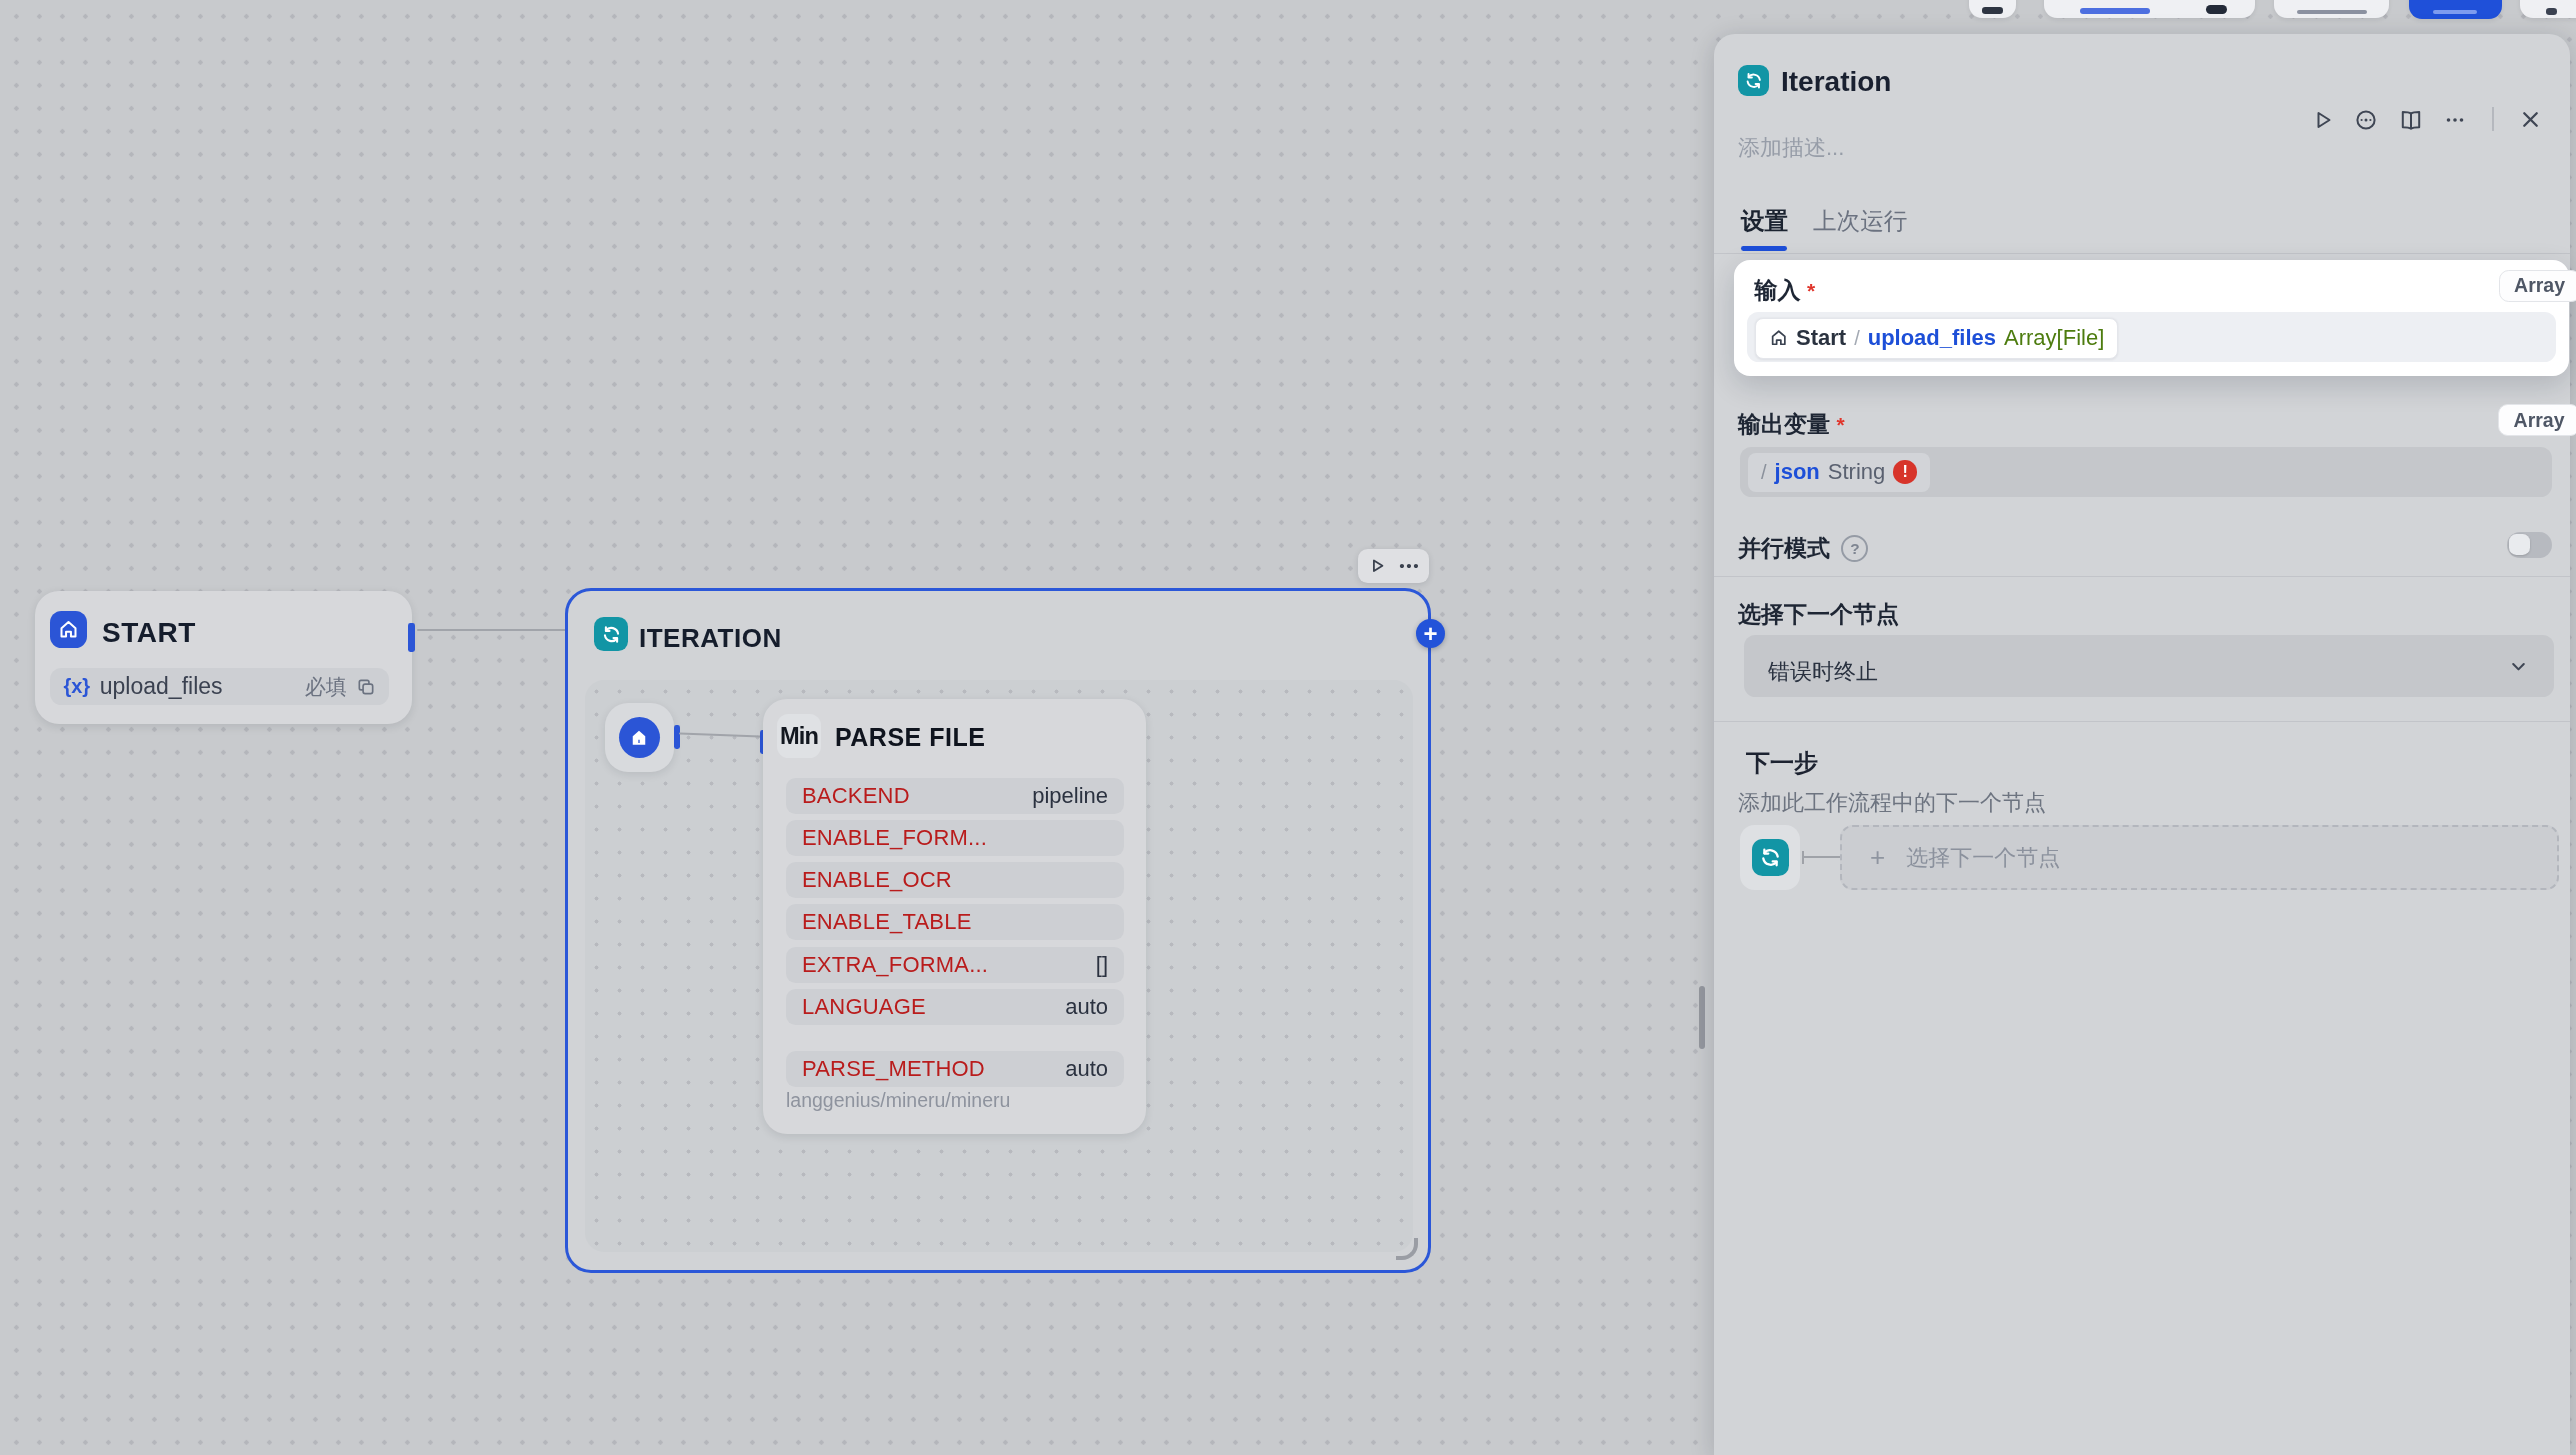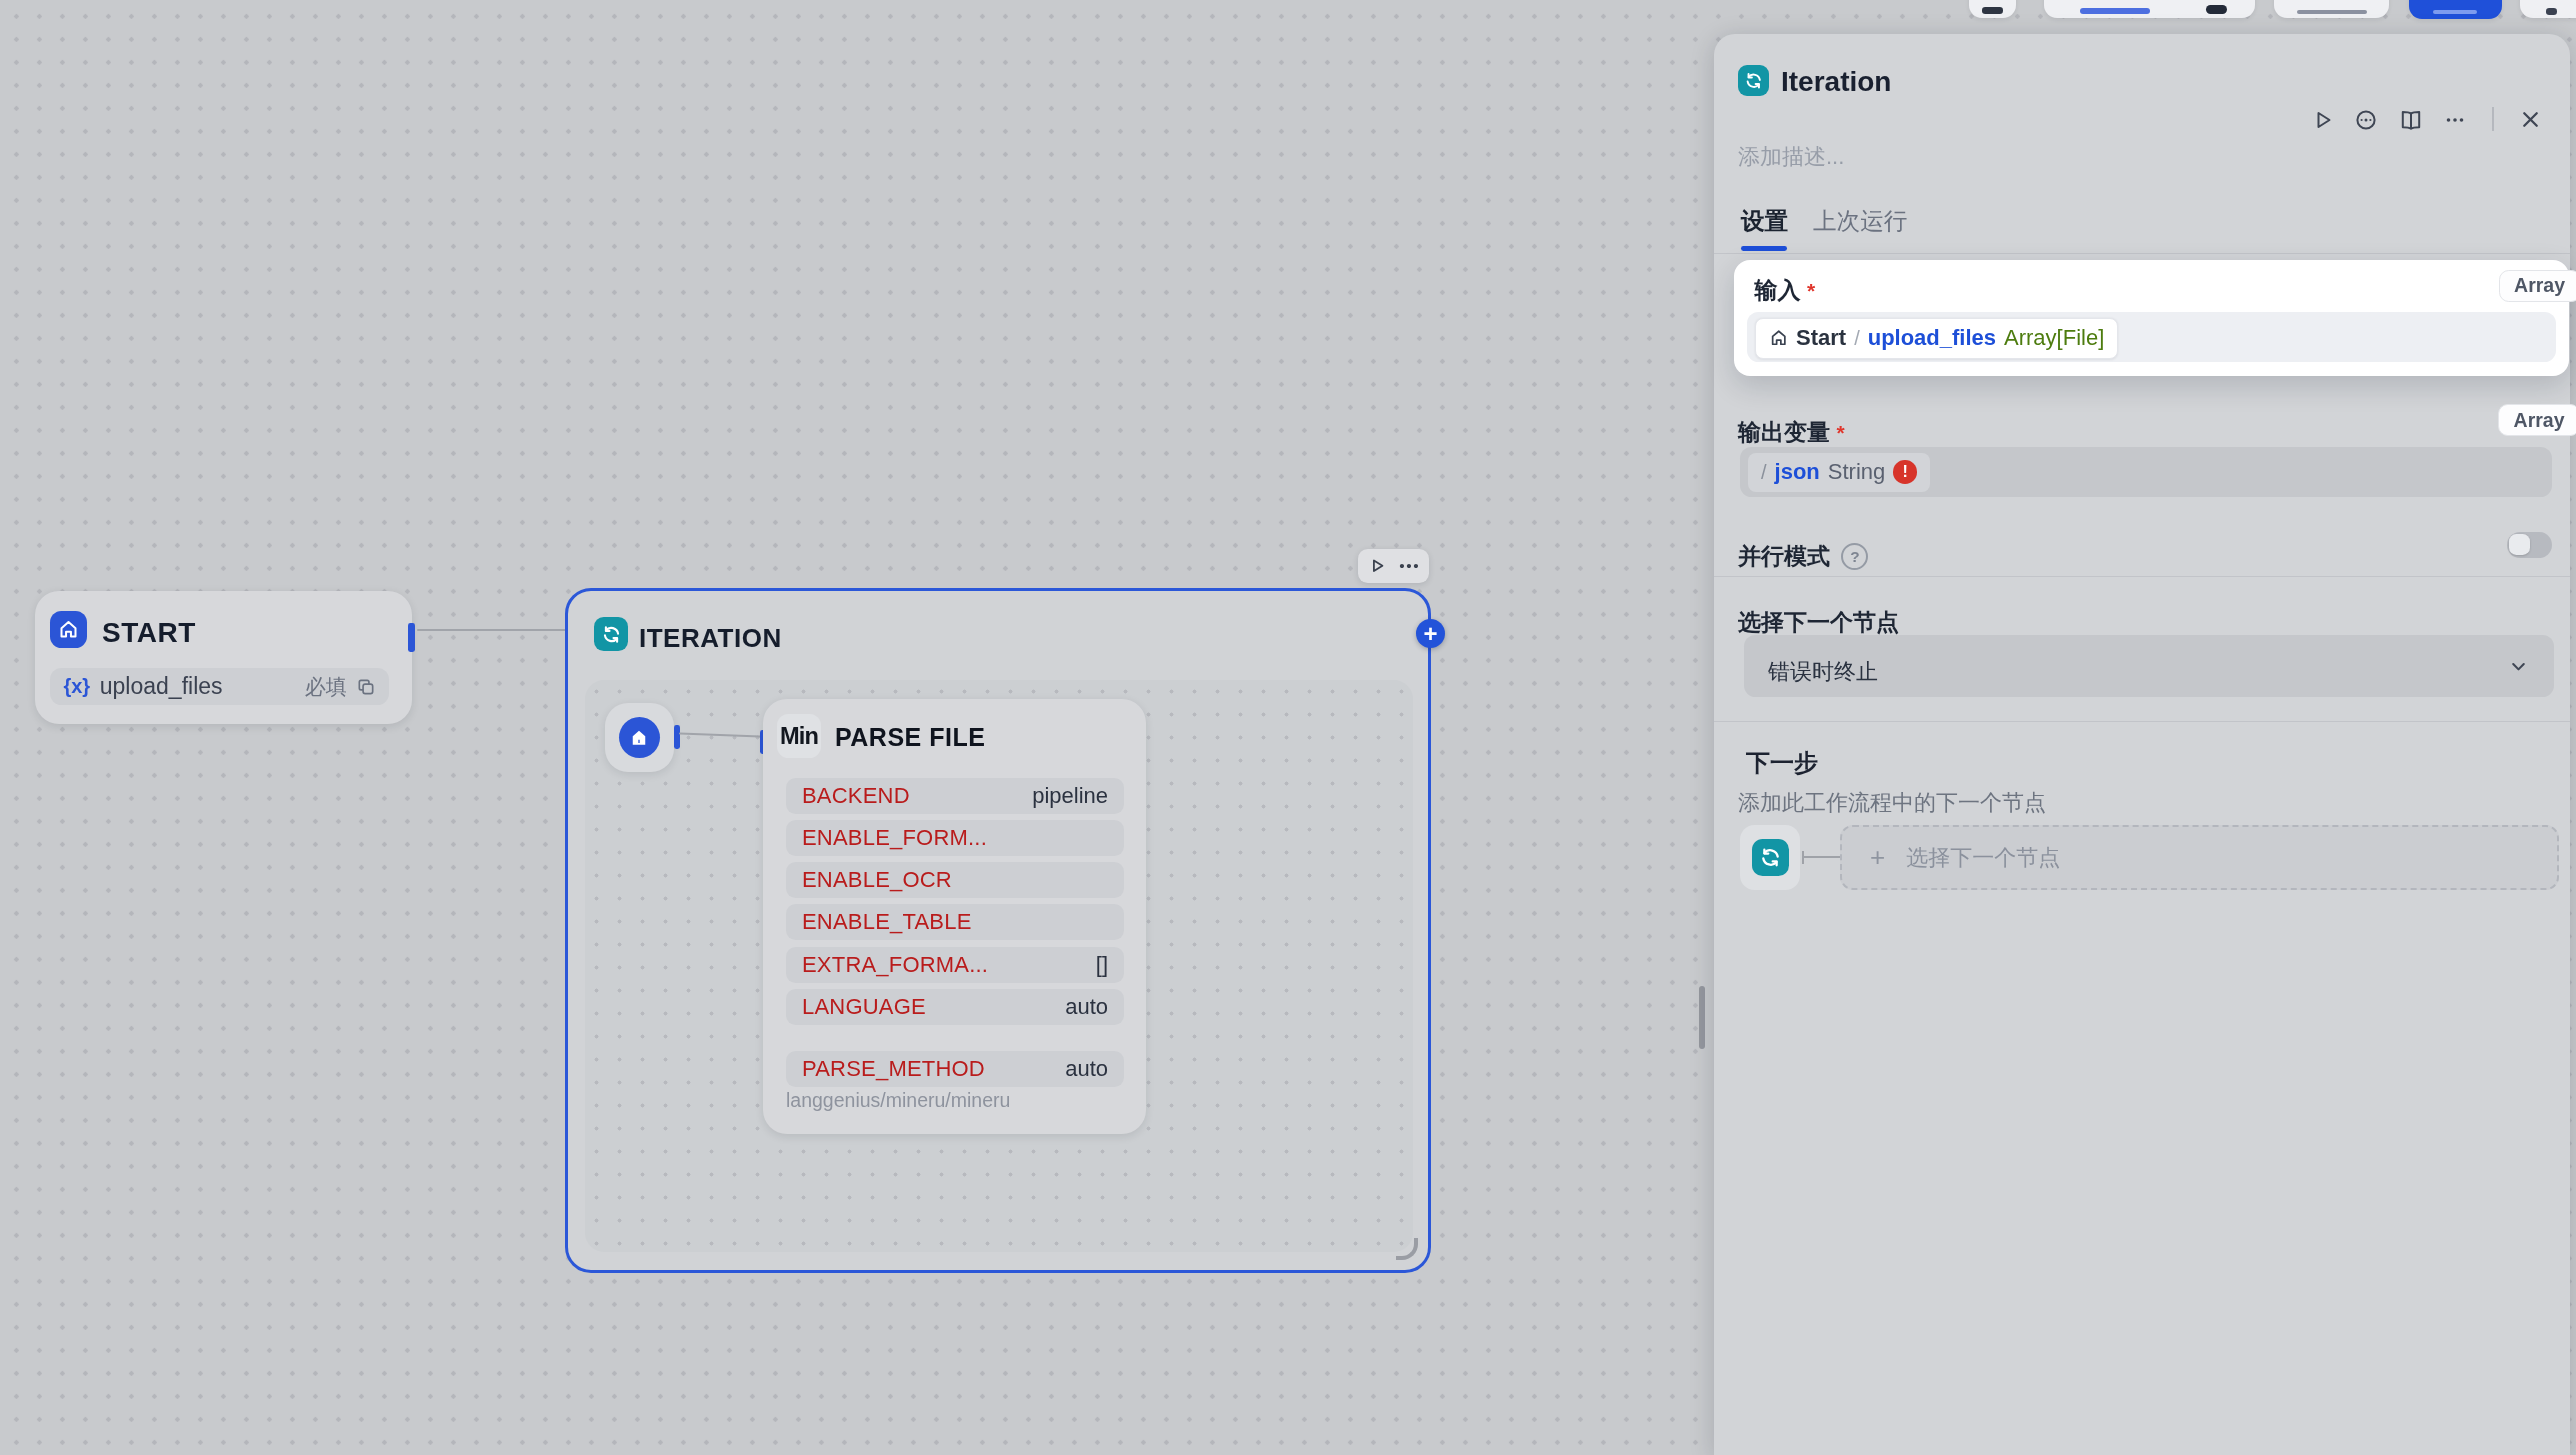--- a/index.html
+++ b/index.html
@@ -42,21 +42,21 @@
   .prow{position:absolute;background:#cdcfd3;border-radius:9.7px;display:flex;align-items:center;
         justify-content:space-between;padding:0 16px;box-sizing:border-box;}
   .prow .lab{font-size:22px;color:#b91c1c;letter-spacing:0.2px;white-space:nowrap;}
   .prow .val{font-size:22px;color:#2b3240;}
 
   
   .panel{position:absolute;left:1714px;top:34px;width:856px;height:1421px;background:#d2d4d7;
          border-radius:21px 21px 0 0;box-shadow:0 4.9px 24px rgba(15,22,40,.18);}
   .p-icon-btn{position:absolute;width:29px;height:29px;color:#3f4654;display:flex;align-items:center;justify-content:center;}
   .divider{position:absolute;left:0;width:856px;height:0.8px;background:#c2c4c9;}
-  .sec-label{position:absolute;font-size:23px;font-weight:700;color:#1e2634;margin-top:8px;}
+  .sec-label{position:absolute;font-size:23px;font-weight:700;color:#1e2634;}
   .req{color:#e0362c;font-size:21px;margin-left:6.5px;font-weight:700;}
   .badge{position:absolute;height:32px;padding:0 14.6px;border:1.6px solid #e3e5e9;border-radius:9.7px;
          background:#fdfdfe;display:flex;align-items:center;font-size:19.5px;color:#4f5766;font-weight:600;box-sizing:border-box;}
   .gray-field{position:absolute;background:#c5c7cb;border-radius:11.4px;}
   .chip{display:inline-flex;align-items:center;gap:8px;border-radius:8px;padding:0 13px;height:39px;}
   .white-card{position:absolute;background:#ffffff;border-radius:16px;box-shadow:0 9.7px 28px rgba(15,23,42,.16);}
   .toggle{position:absolute;width:45px;height:26px;border-radius:13px;background:#b7bac0;}
   .toggle .knob{position:absolute;left:2.4px;top:2.4px;width:21px;height:21px;border-radius:7.3px;background:#e9ebee;box-shadow:0 0.8px 2.4px rgba(0,0,0,.18);}
   .dashed-box{position:absolute;border:2.4px dashed #b3b6bd;border-radius:13px;background:#cbcdd1;
               display:flex;align-items:center;box-sizing:border-box;}
@@ -228,21 +228,21 @@
           <circle cx="18.5" cy="12" r="1.8"></circle>
         </svg>
     </div>
     <div class="abs" style="left:778px;top:73px;width:1.6px;height:24px;background:#b5b8be;"></div>
     <div class="p-icon-btn" style="left:802px;top:71px;">
       <svg width="23" height="23" viewBox="0 0 24 24" fill="none" stroke="currentColor" stroke-width="2.4" stroke-linecap="round">
           <path d="M5.5 5.5l13 13M18.5 5.5l-13 13"></path>
         </svg>
     </div>
 
-    <div class="abs" style="left:24px;top:108px;font-size:22px;color:#979da8;">添加描述...</div>
+    <div class="abs" style="left:24px;top:99px;font-size:22px;color:#979da8;">添加描述...</div>
 
     <div class="abs" style="left:27px;top:171px;font-size:23.6px;font-weight:700;color:#1b2330;">设置</div>
     <div class="abs" style="left:99px;top:171px;font-size:23.6px;color:#6b7280;">上次运行</div>
     <div class="abs" style="left:27px;top:212px;width:46px;height:4.9px;border-radius:2.4px;background:#1d4ed8;"></div>
     <div class="divider" style="top:219px;"></div>
 
     <div class="white-card" style="left:19.5px;top:226px;width:835px;height:116px;">
       <div class="abs" style="left:21px;top:14.6px;font-size:23px;font-weight:700;color:#1e2634;">
         <span>输入</span><span class="req">*</span>
       </div>

